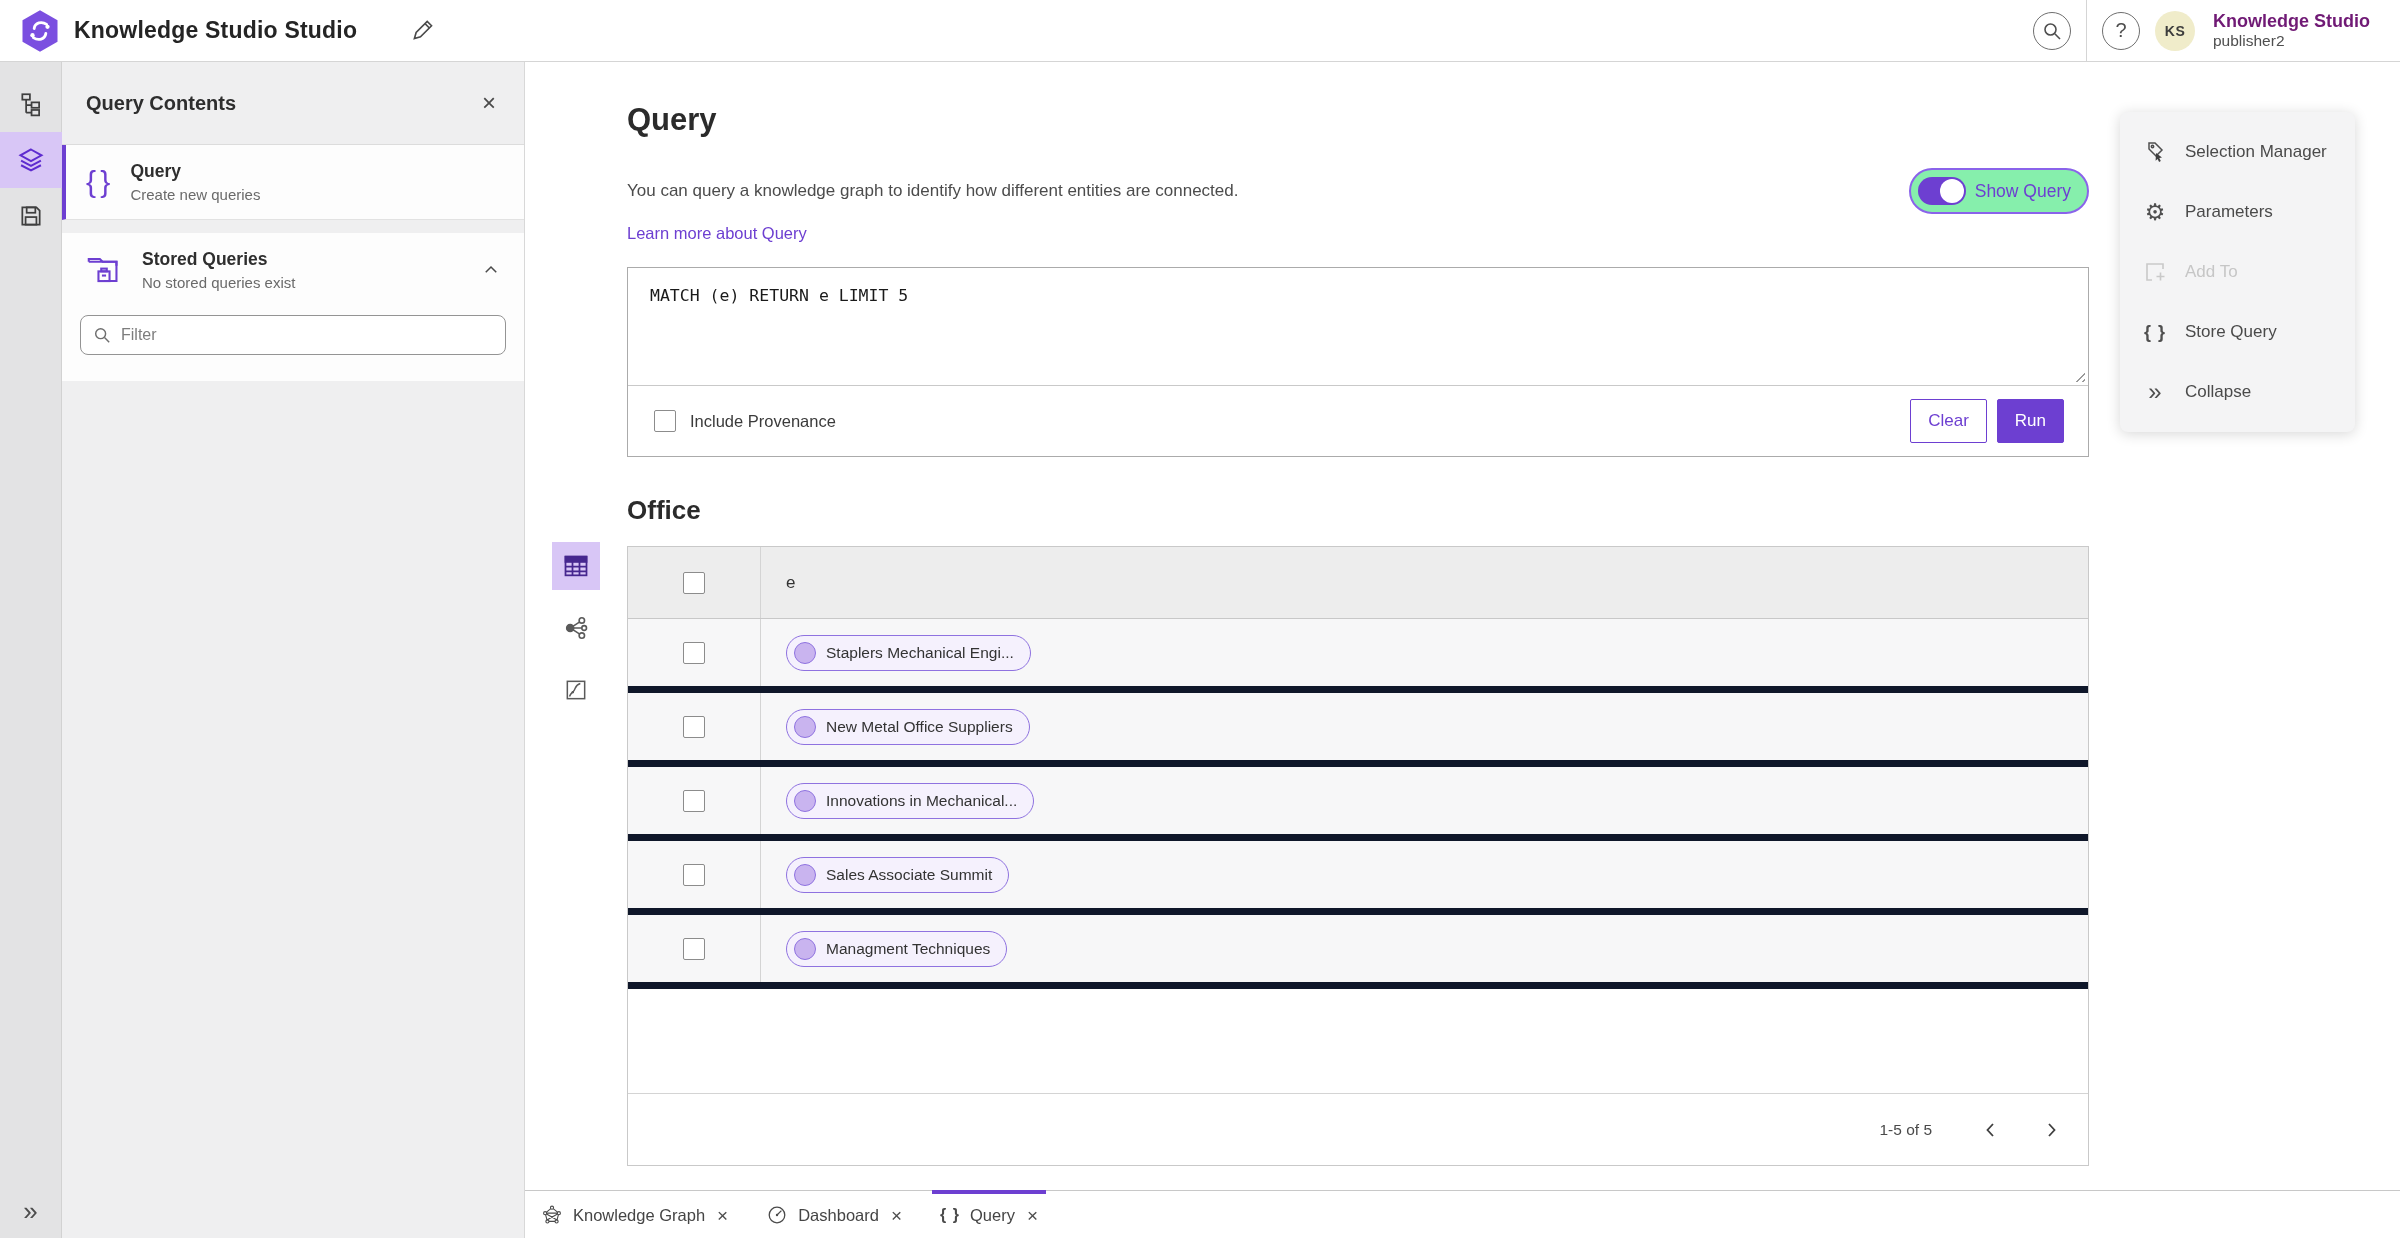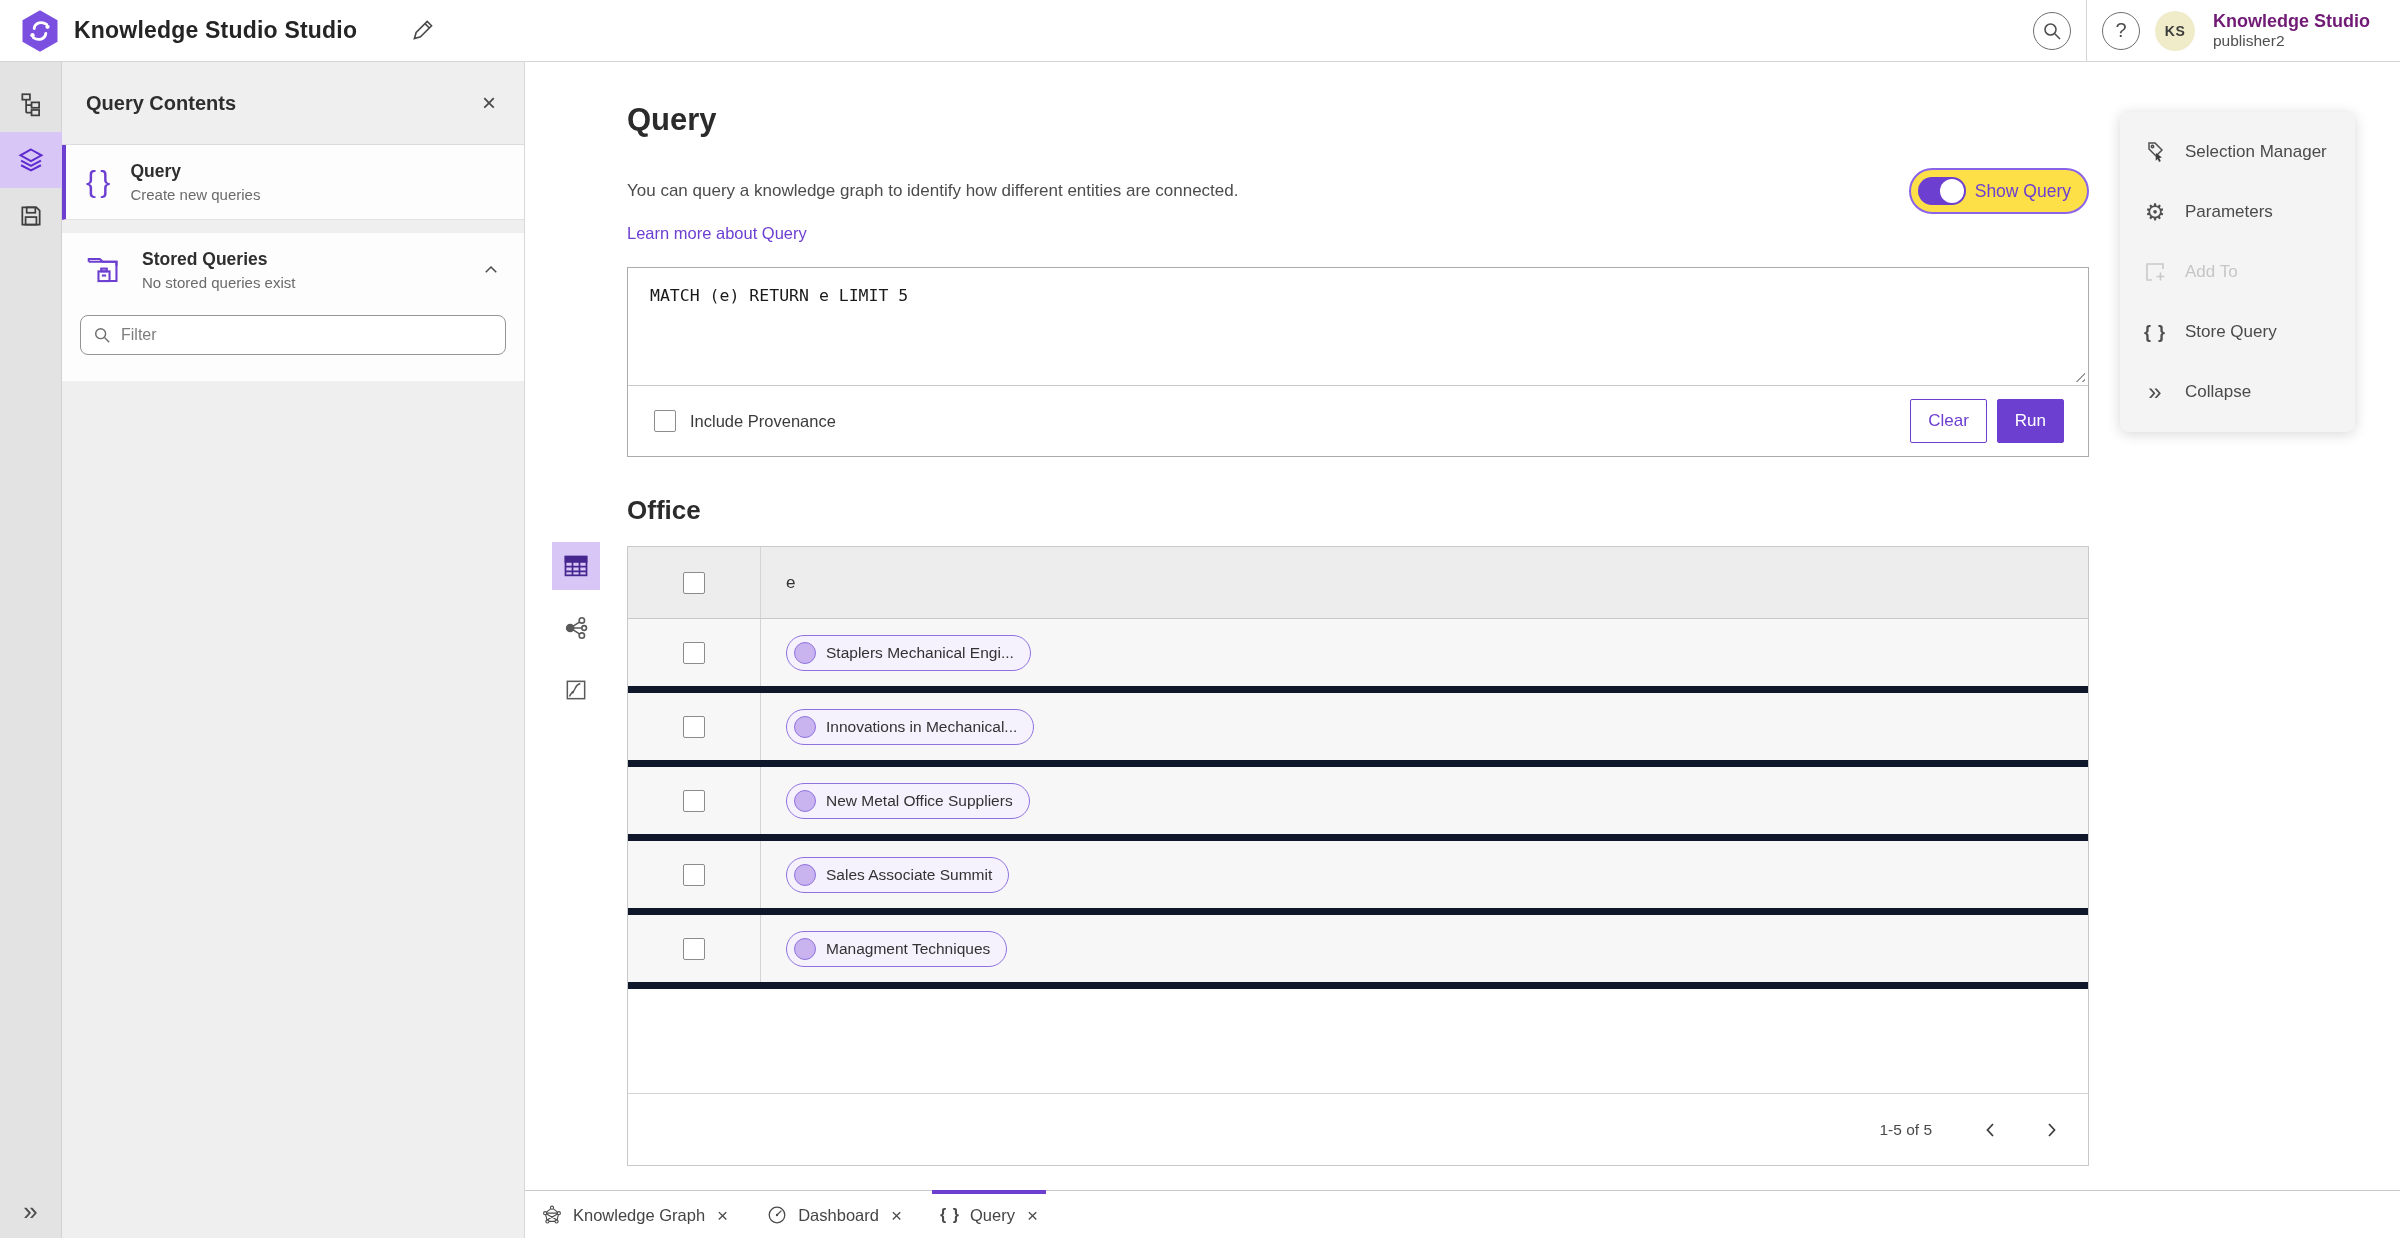--- a/index.html
+++ b/index.html
@@ -81,21 +81,21 @@
   }
   .filter-input{border:none;outline:none;flex:1;font-size:16px;color:#333;background:transparent;font-family:"Liberation Sans",sans-serif;}
   .filter-input::placeholder{color:#7d7d7d;}
   
   .main{position:absolute;left:525px;top:62px;width:1875px;height:1128px;background:#fff;padding:40px 0 0 102px;}
   .main h1{font-size:31px;font-weight:700;color:#2b2b2b;line-height:36px;}
   .desc-row{display:flex;justify-content:space-between;align-items:center;width:1462px;margin-top:30px;}
   .desc{font-size:17px;color:#4c4c4c;}
   .toggle-pill{
     display:inline-flex;align-items:center;height:46px;border:2px solid #8a63ea;border-radius:24px;
-    padding:0 16px 0 7px;gap:9px;background:#fde047;cursor:pointer;
+    padding:0 16px 0 7px;gap:9px;background:#86efac;cursor:pointer;
   }
   .switch{width:48px;height:28px;border-radius:14px;background:var(--accent);position:relative;}
   .switch .knob{position:absolute;right:2px;top:2px;width:24px;height:24px;border-radius:50%;background:#fff;}
   .toggle-label{font-size:17.5px;color:var(--accent);}
   .learn-link{display:inline-block;margin-top:10px;font-size:16.5px;color:var(--accent);cursor:pointer;text-decoration:none;}
   .query-box{width:1462px;margin-top:24px;border:1px solid #ababab;}
   .query-text{
     display:block;width:100%;height:117px;border:none;outline:none;resize:none;
     font-family:"DejaVu Sans Mono","Liberation Mono",monospace;font-size:16.5px;color:#1a1a1a;
     padding:18px 22px;background:#fff;position:relative;
@@ -339,32 +339,32 @@
           </span>
         </div>
     </div>
     <div class="t-row">
       <div class="cell-check">
           <span class="checkbox"></span>
         </div>
       <div class="cell-e">
           <span class="entity-pill">
             <span class="entity-dot"></span>
-            <span class="entity-label">Innovations in Mechanical...</span>
+            <span class="entity-label">New Metal Office Suppliers</span>
           </span>
         </div>
     </div>
     <div class="t-row">
       <div class="cell-check">
           <span class="checkbox"></span>
         </div>
       <div class="cell-e">
           <span class="entity-pill">
             <span class="entity-dot"></span>
-            <span class="entity-label">New Metal Office Suppliers</span>
+            <span class="entity-label">Innovations in Mechanical...</span>
           </span>
         </div>
     </div>
     <div class="t-row">
       <div class="cell-check">
           <span class="checkbox"></span>
         </div>
       <div class="cell-e">
           <span class="entity-pill">
             <span class="entity-dot"></span>

